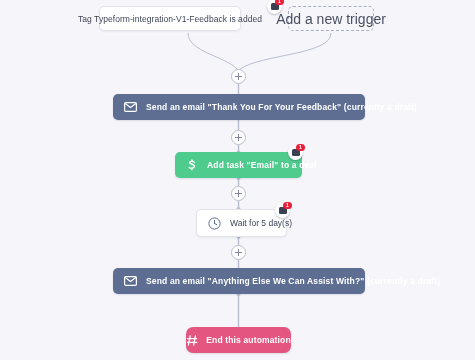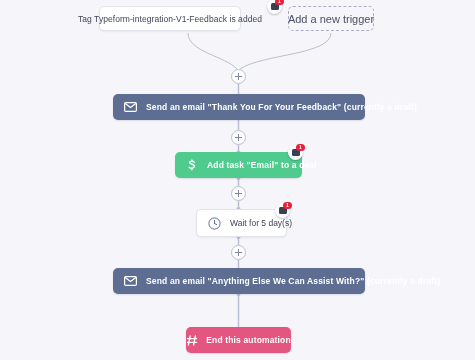--- a/index.html
+++ b/index.html
@@ -48,21 +48,21 @@
     font-size: 8.5px;
     letter-spacing: .05px;
   }
   .trigger-add {
     background: transparent;
     border: 1px dashed #a9aec4;
     border-radius: 5px;
     box-shadow: none;
     justify-content: center;
     color: #4a4f62;
-    font-size: 11px;
+    font-size: 14px;
   }
 
   
   .bar {
     border-radius: 5px;
     padding-left: 11px;
     gap: 9px;
     color: #ffffff;
     font-size: 8.5px;
     font-weight: bold;
@@ -238,21 +238,21 @@
   <div class="node bar bar-email" style="left:113px; top:268px; width:252px; height:26px;">
     <span class="icon">
       <svg width="13" height="10" viewBox="0 0 13 10" xmlns="http://www.w3.org/2000/svg">
         <rect x="0.6" y="0.6" width="11.8" height="8.8" rx="1.2" fill="none" stroke="#ffffff" stroke-width="1.2"></rect>
         <path d="M1.2,1.6 L6.5,5.6 L11.8,1.6" fill="none" stroke="#ffffff" stroke-width="1.2" stroke-linejoin="round"></path>
       </svg>
     </span>
     <span>Send an email "Anything Else We Can Assist With?" (currently a draft)</span>
   </div>
 
-  <div class="node bar bar-end" style="left:186px; top:327px; width:105px; height:26px;">
+  <div class="node bar bar-end" style="left:186px; top:327px; width:105px; height:26px;border-radius:7px;">
     <span class="icon">
       <svg width="12" height="11" viewBox="0 0 12 11" xmlns="http://www.w3.org/2000/svg">
         <path d="M4.2,1 L2.4,10" stroke="#ffffff" stroke-width="1.3" stroke-linecap="round"></path>
         <path d="M9.4,1 L7.6,10" stroke="#ffffff" stroke-width="1.3" stroke-linecap="round"></path>
         <path d="M1.4,3.6 L10.6,3.6" stroke="#ffffff" stroke-width="1.3" stroke-linecap="round"></path>
         <path d="M1.4,7.4 L10.6,7.4" stroke="#ffffff" stroke-width="1.3" stroke-linecap="round"></path>
       </svg>
     </span>
     <span>End this automation</span>
   </div>

